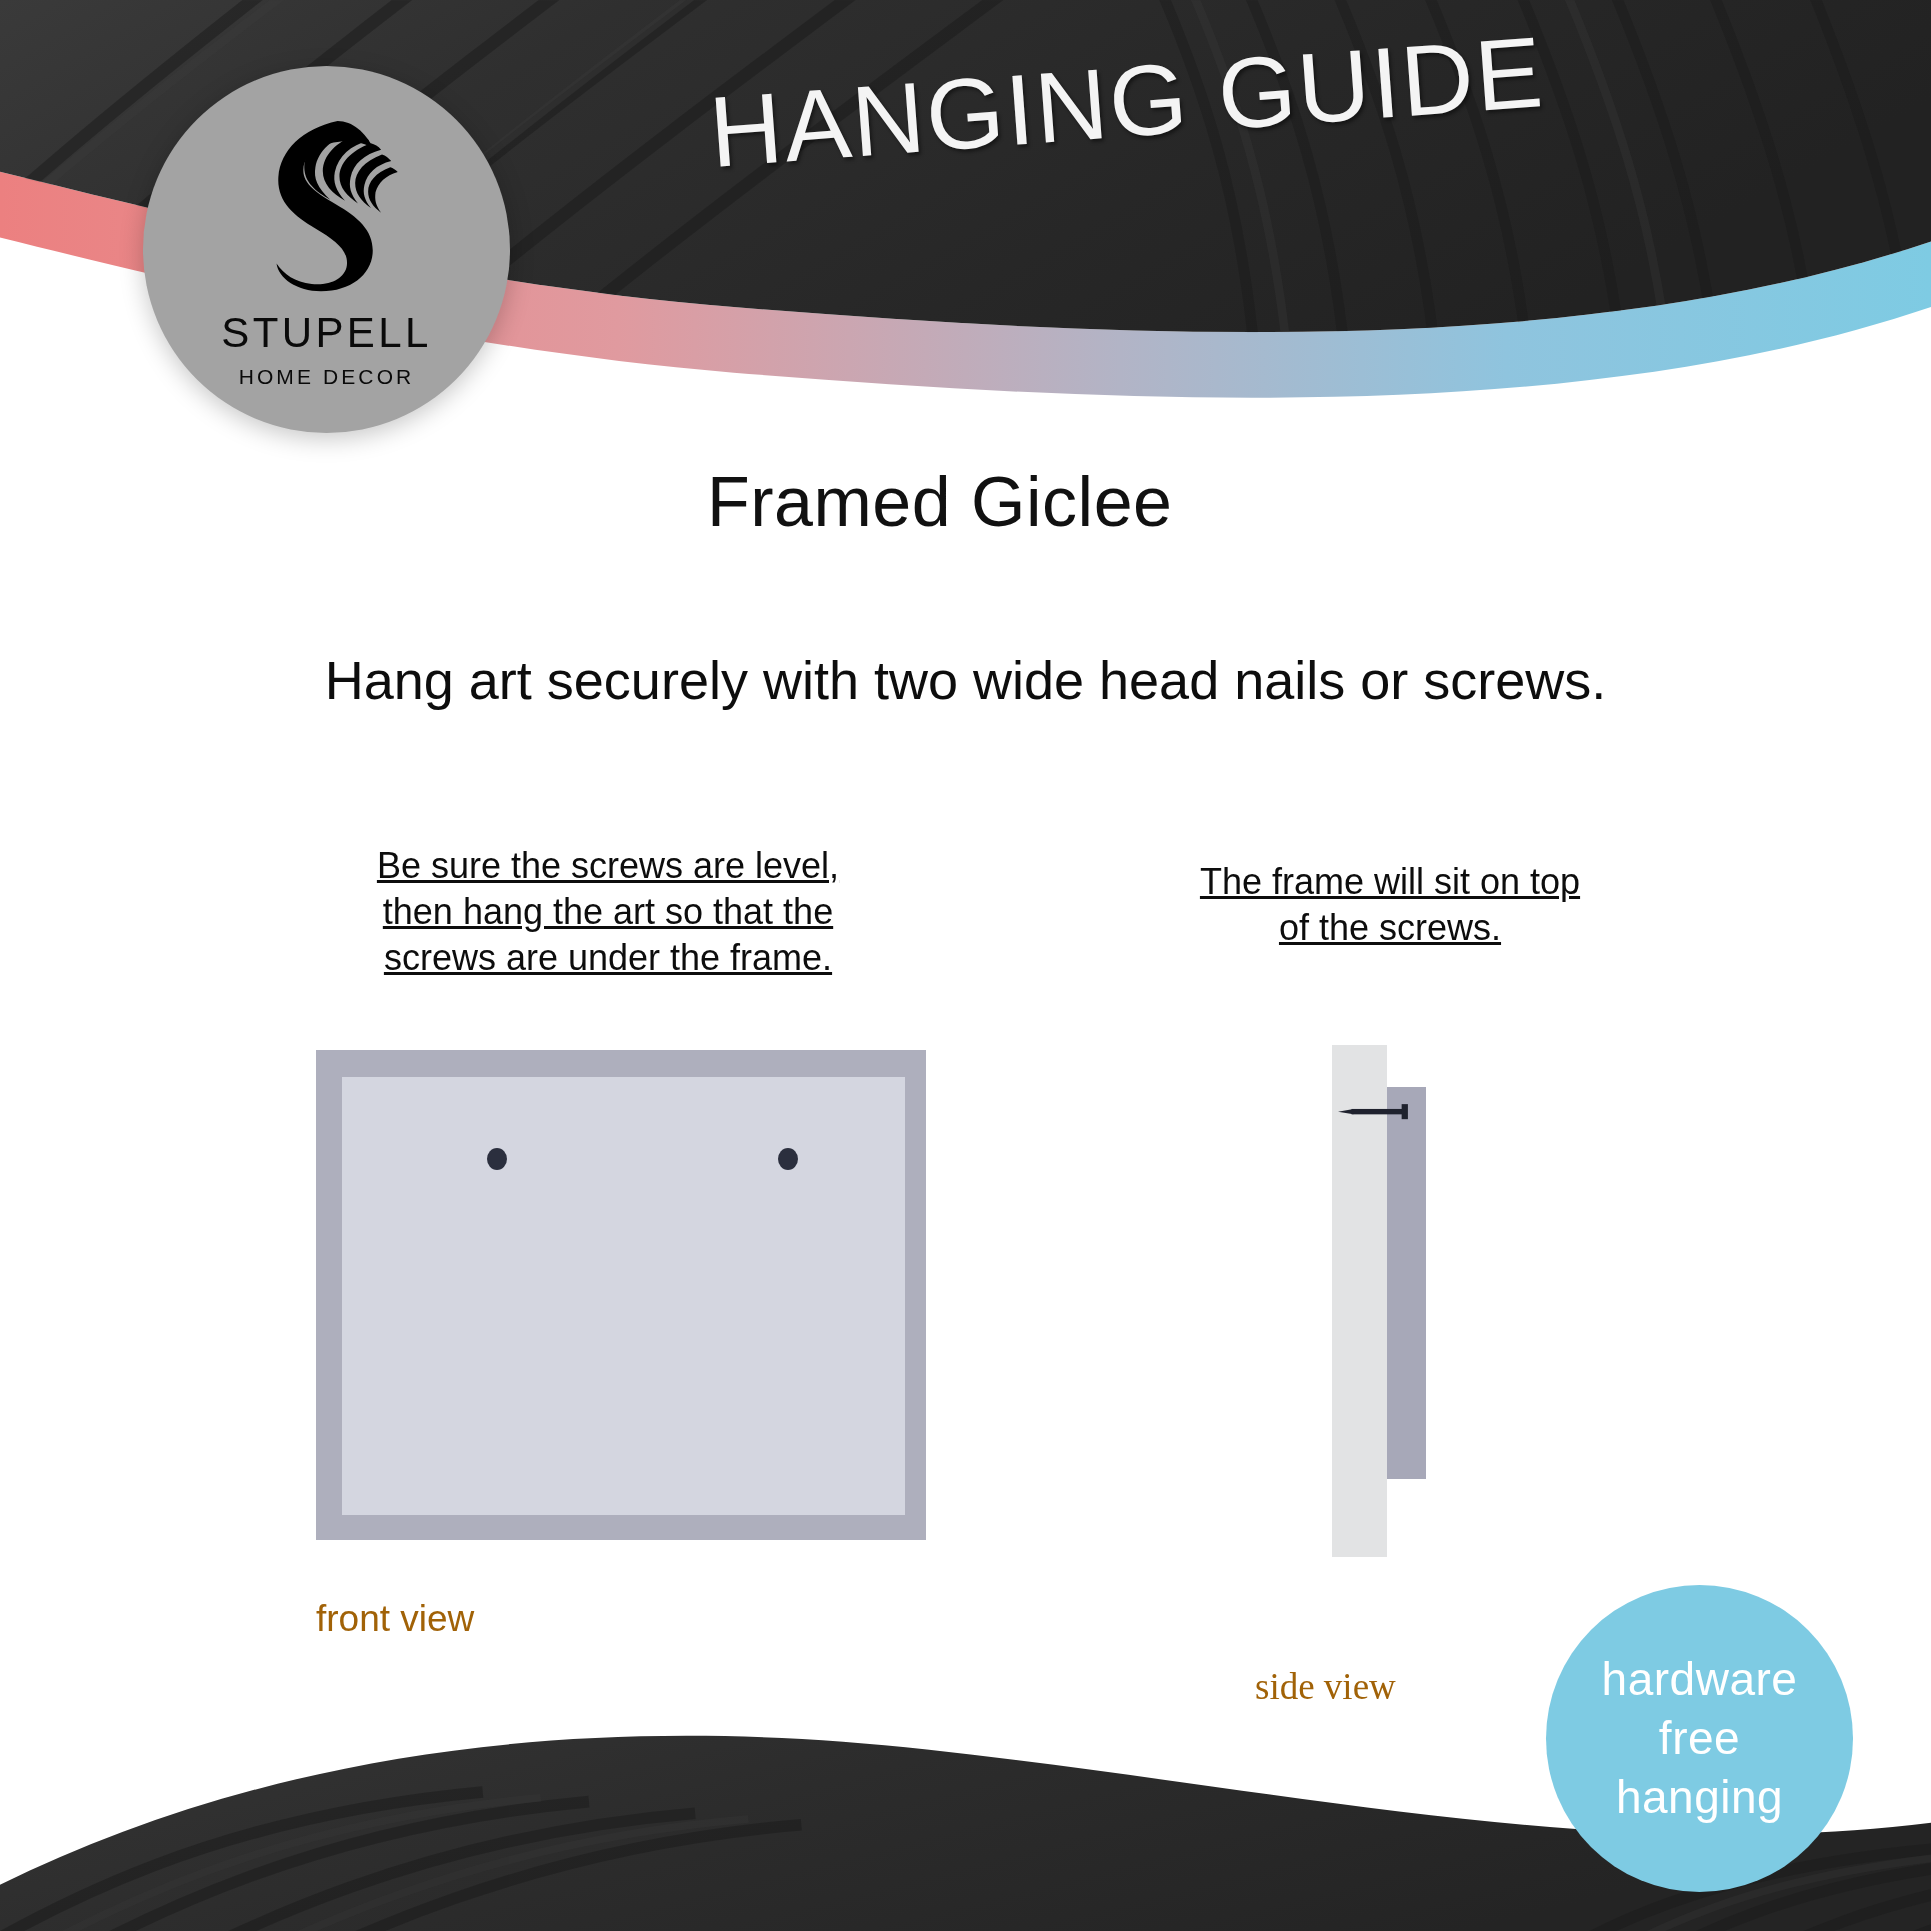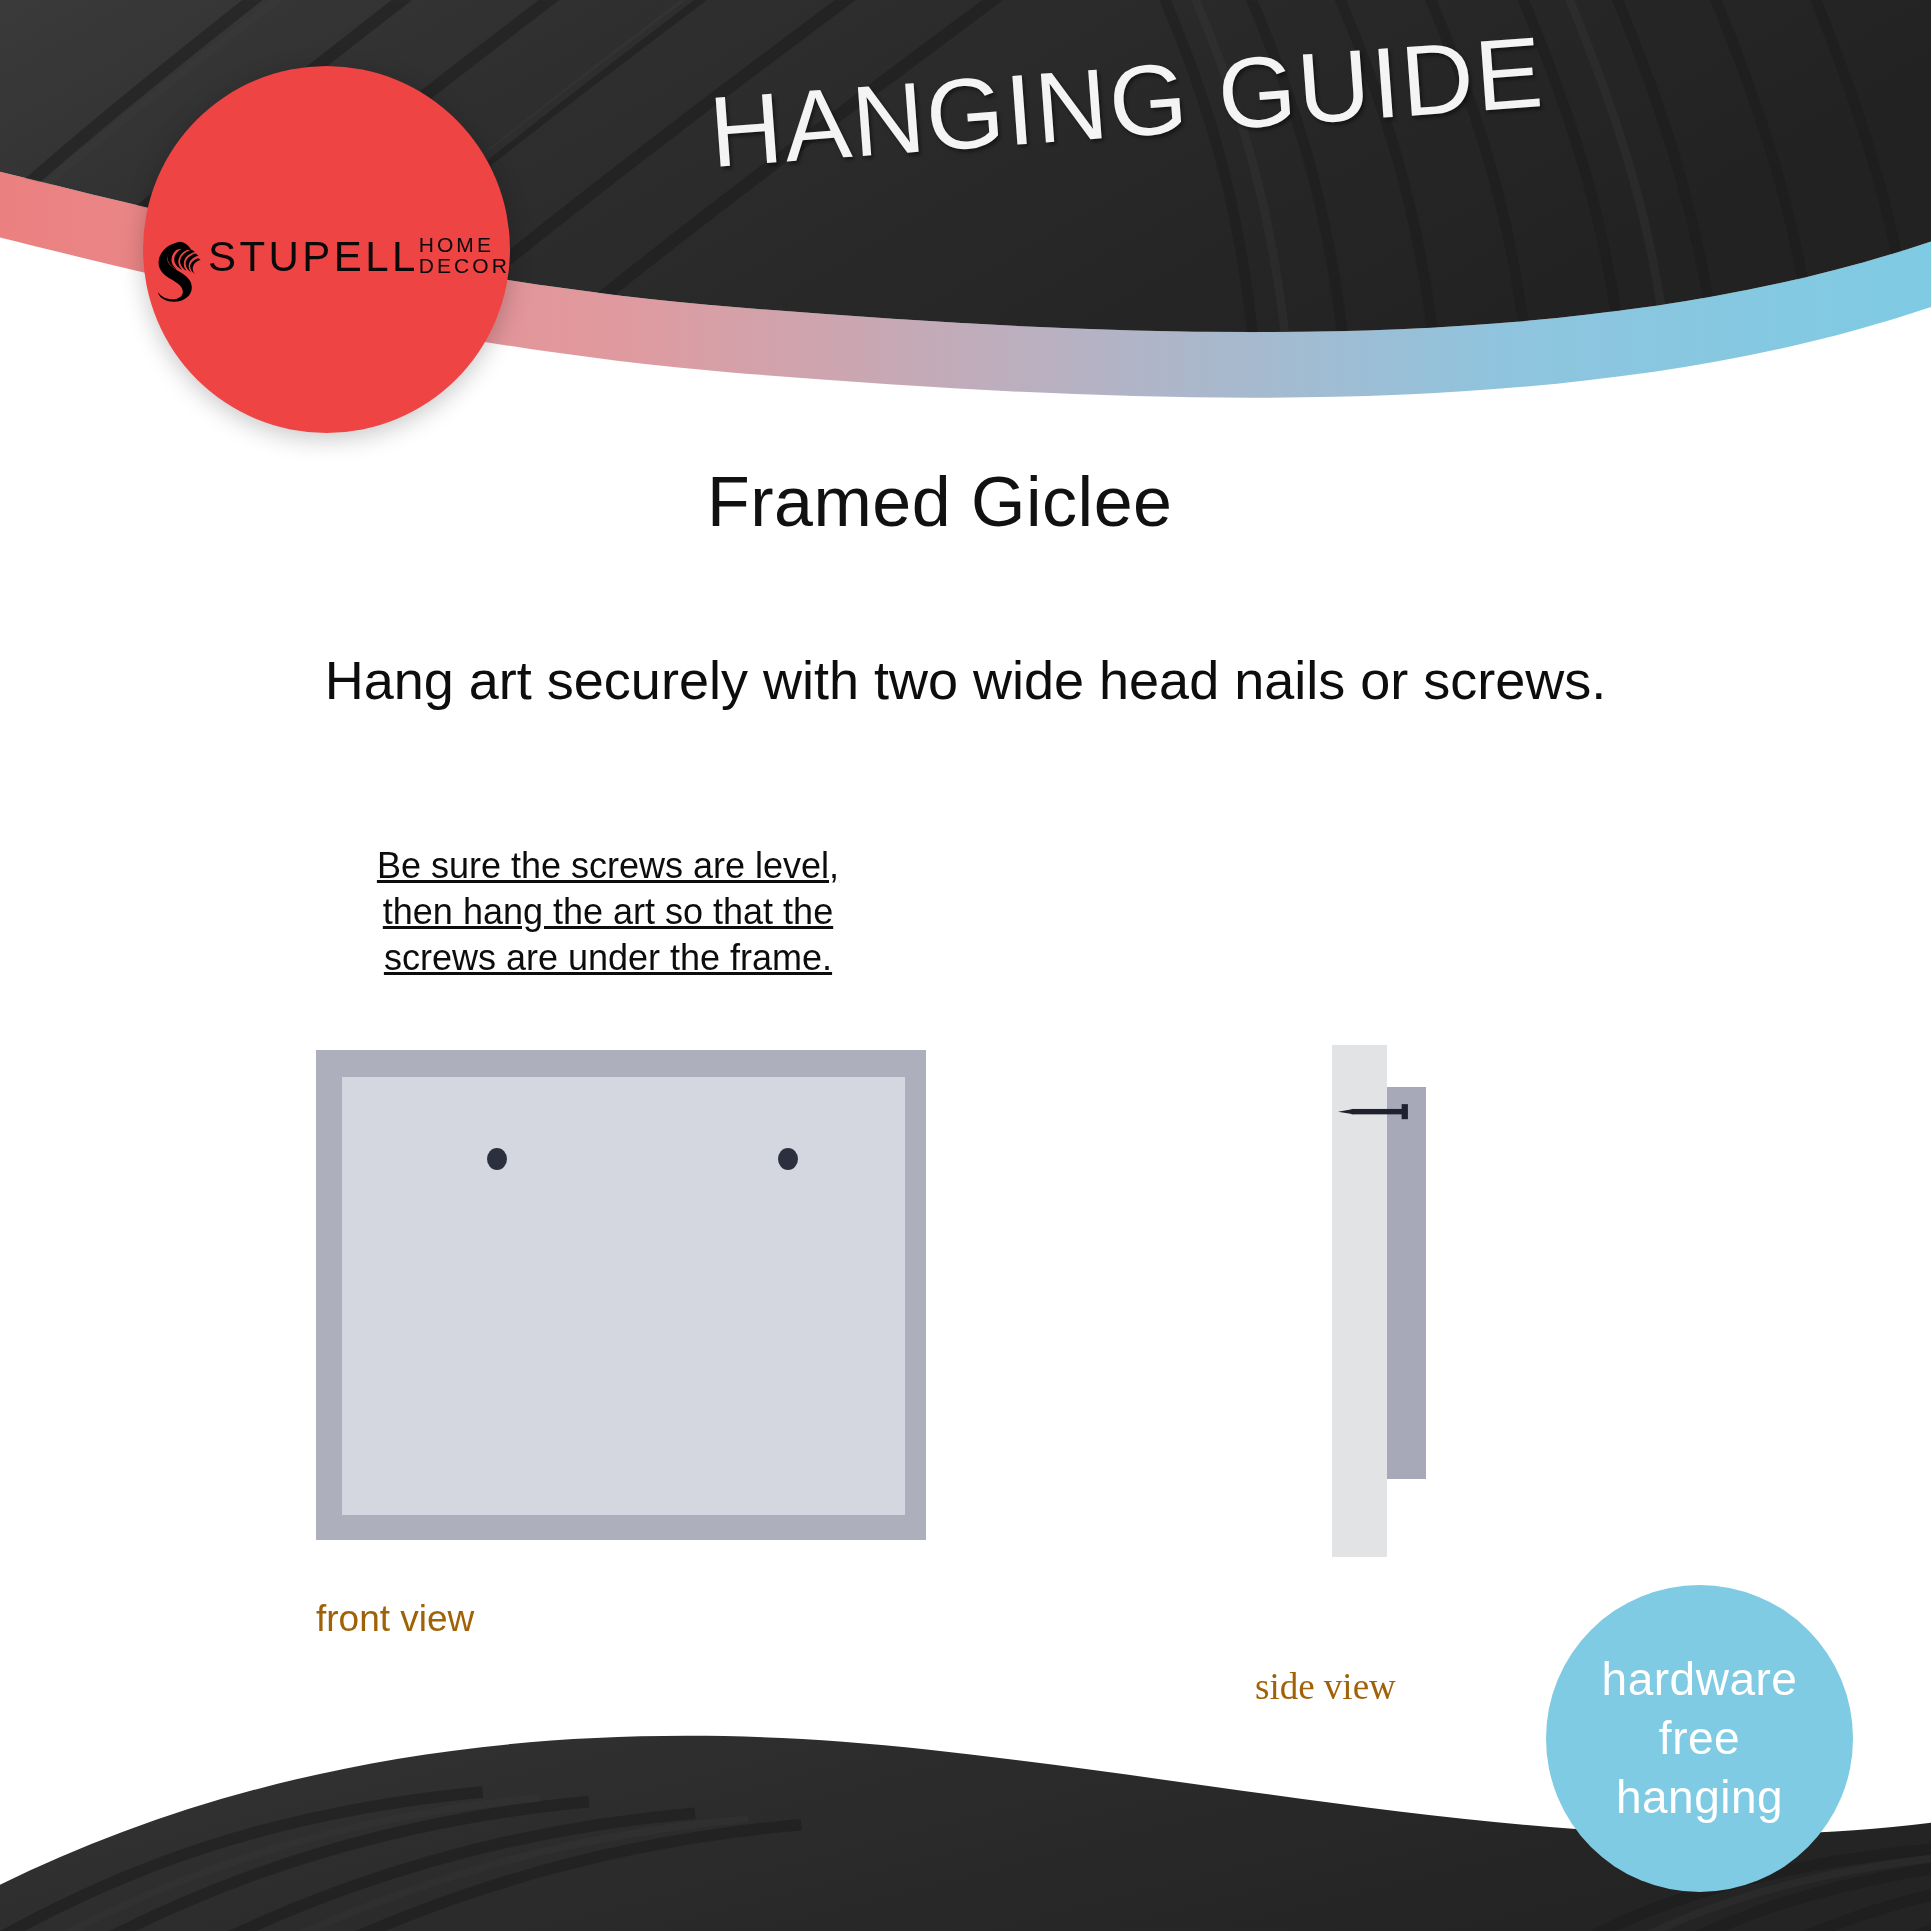--- a/index.html
+++ b/index.html
@@ -24,24 +24,24 @@
     width:1931px; height:1931px;
     pointer-events:none;
   }
 
   
   #logo-badge {
     position:absolute;
     left:143px; top:66px;
     width:367px; height:367px;
     border-radius:50%;
-    background:#ef4444;
+    background:#a3a3a3;
     box-shadow:0 5.8px 25px rgba(0,0,0,0.22);
     display:flex;
-    flex-direction:row;
+    flex-direction:column;
     align-items:center;
     justify-content:flex-start;
     z-index:8;
   }
   #logo-mark {
     width:185px; height:189px;
     margin-top:42px;
   }
   #logo-mark svg { width:100%; height:100%; display:block; }
   .logo-word {
@@ -305,20 +305,22 @@
   <div id="header-title">HANGING GUIDE</div>
 
   <div id="product-type">Framed Giclee</div>
 
   <div id="lede">Hang art securely with two wide head nails or screws.</div>
 
   <div class="caption" id="caption-front" style="white-space: pre-line;">Be sure the screws are level,
 then hang the art so that the
 screws are under the frame.</div>
 
+  <div class="caption" id="caption-side" style="white-space: pre-line;">The frame will sit on top
+of the screws.</div>
 
   <div id="front-view">
     <div id="front-view-mat">
       <span class="screw-dot" id="screw-dot-left"></span>
       <span class="screw-dot" id="screw-dot-right"></span>
     </div>
   </div>
 
   <div id="side-view">
     <div id="side-wall"></div>

